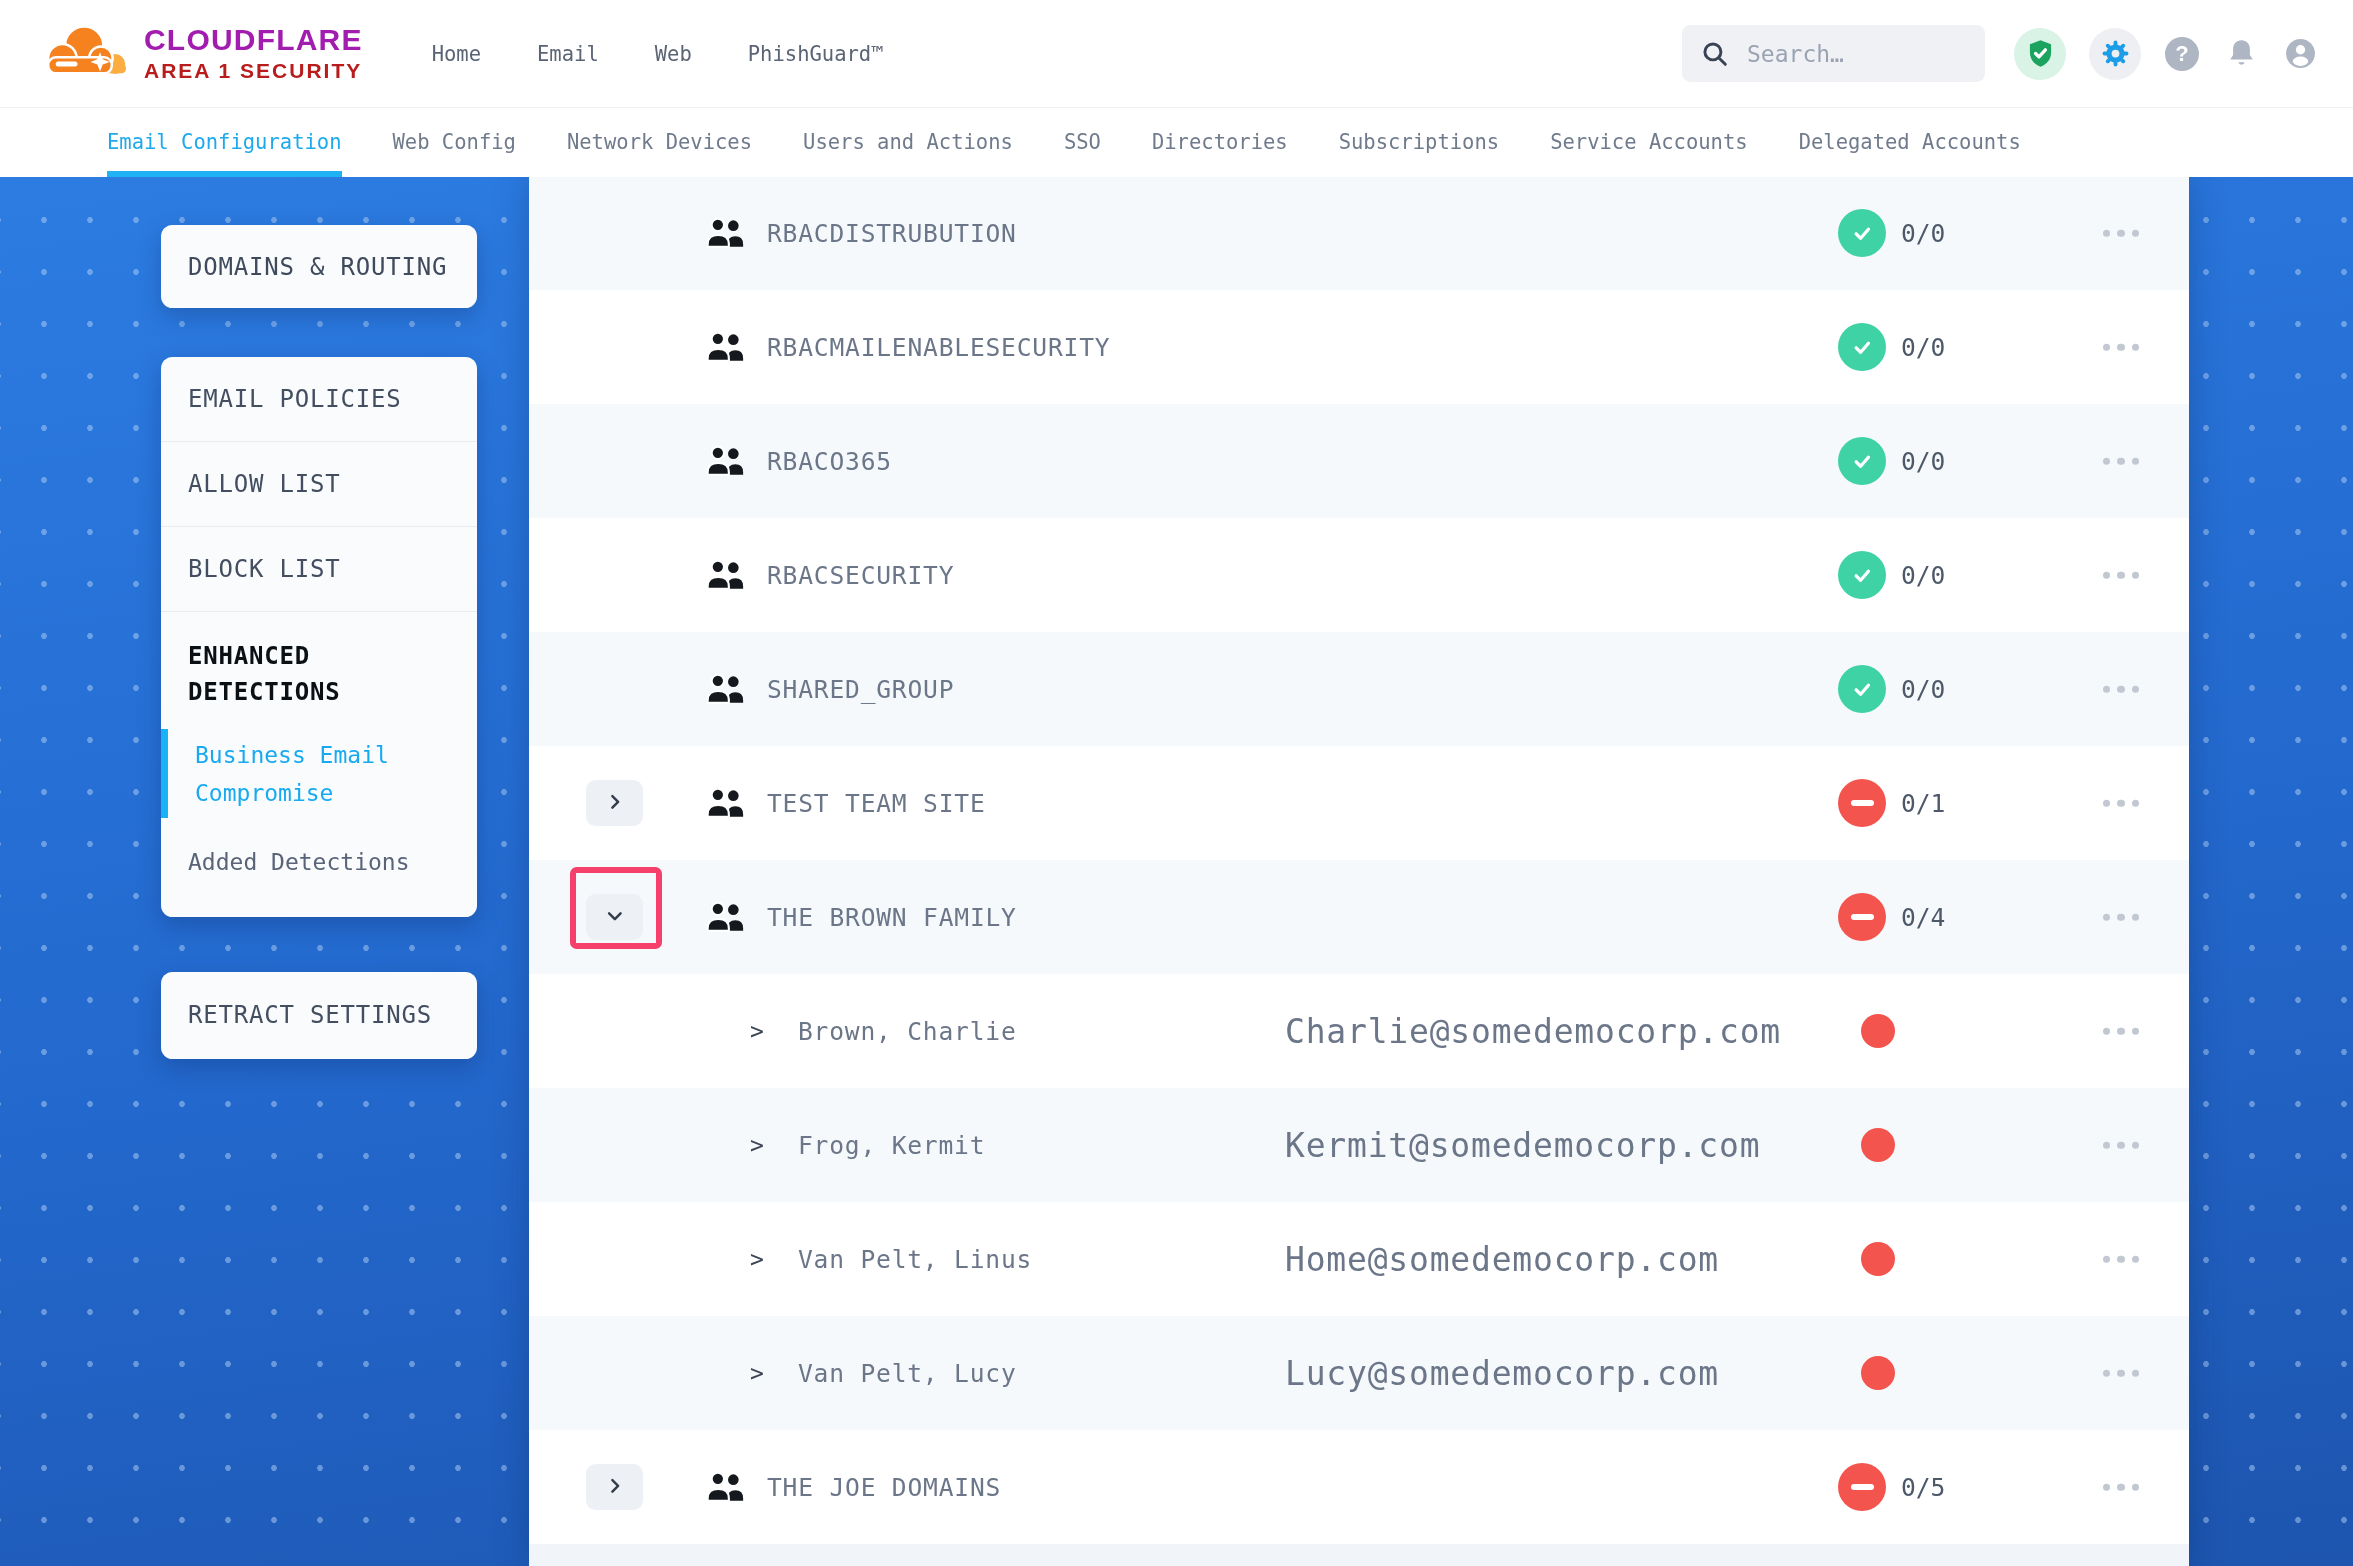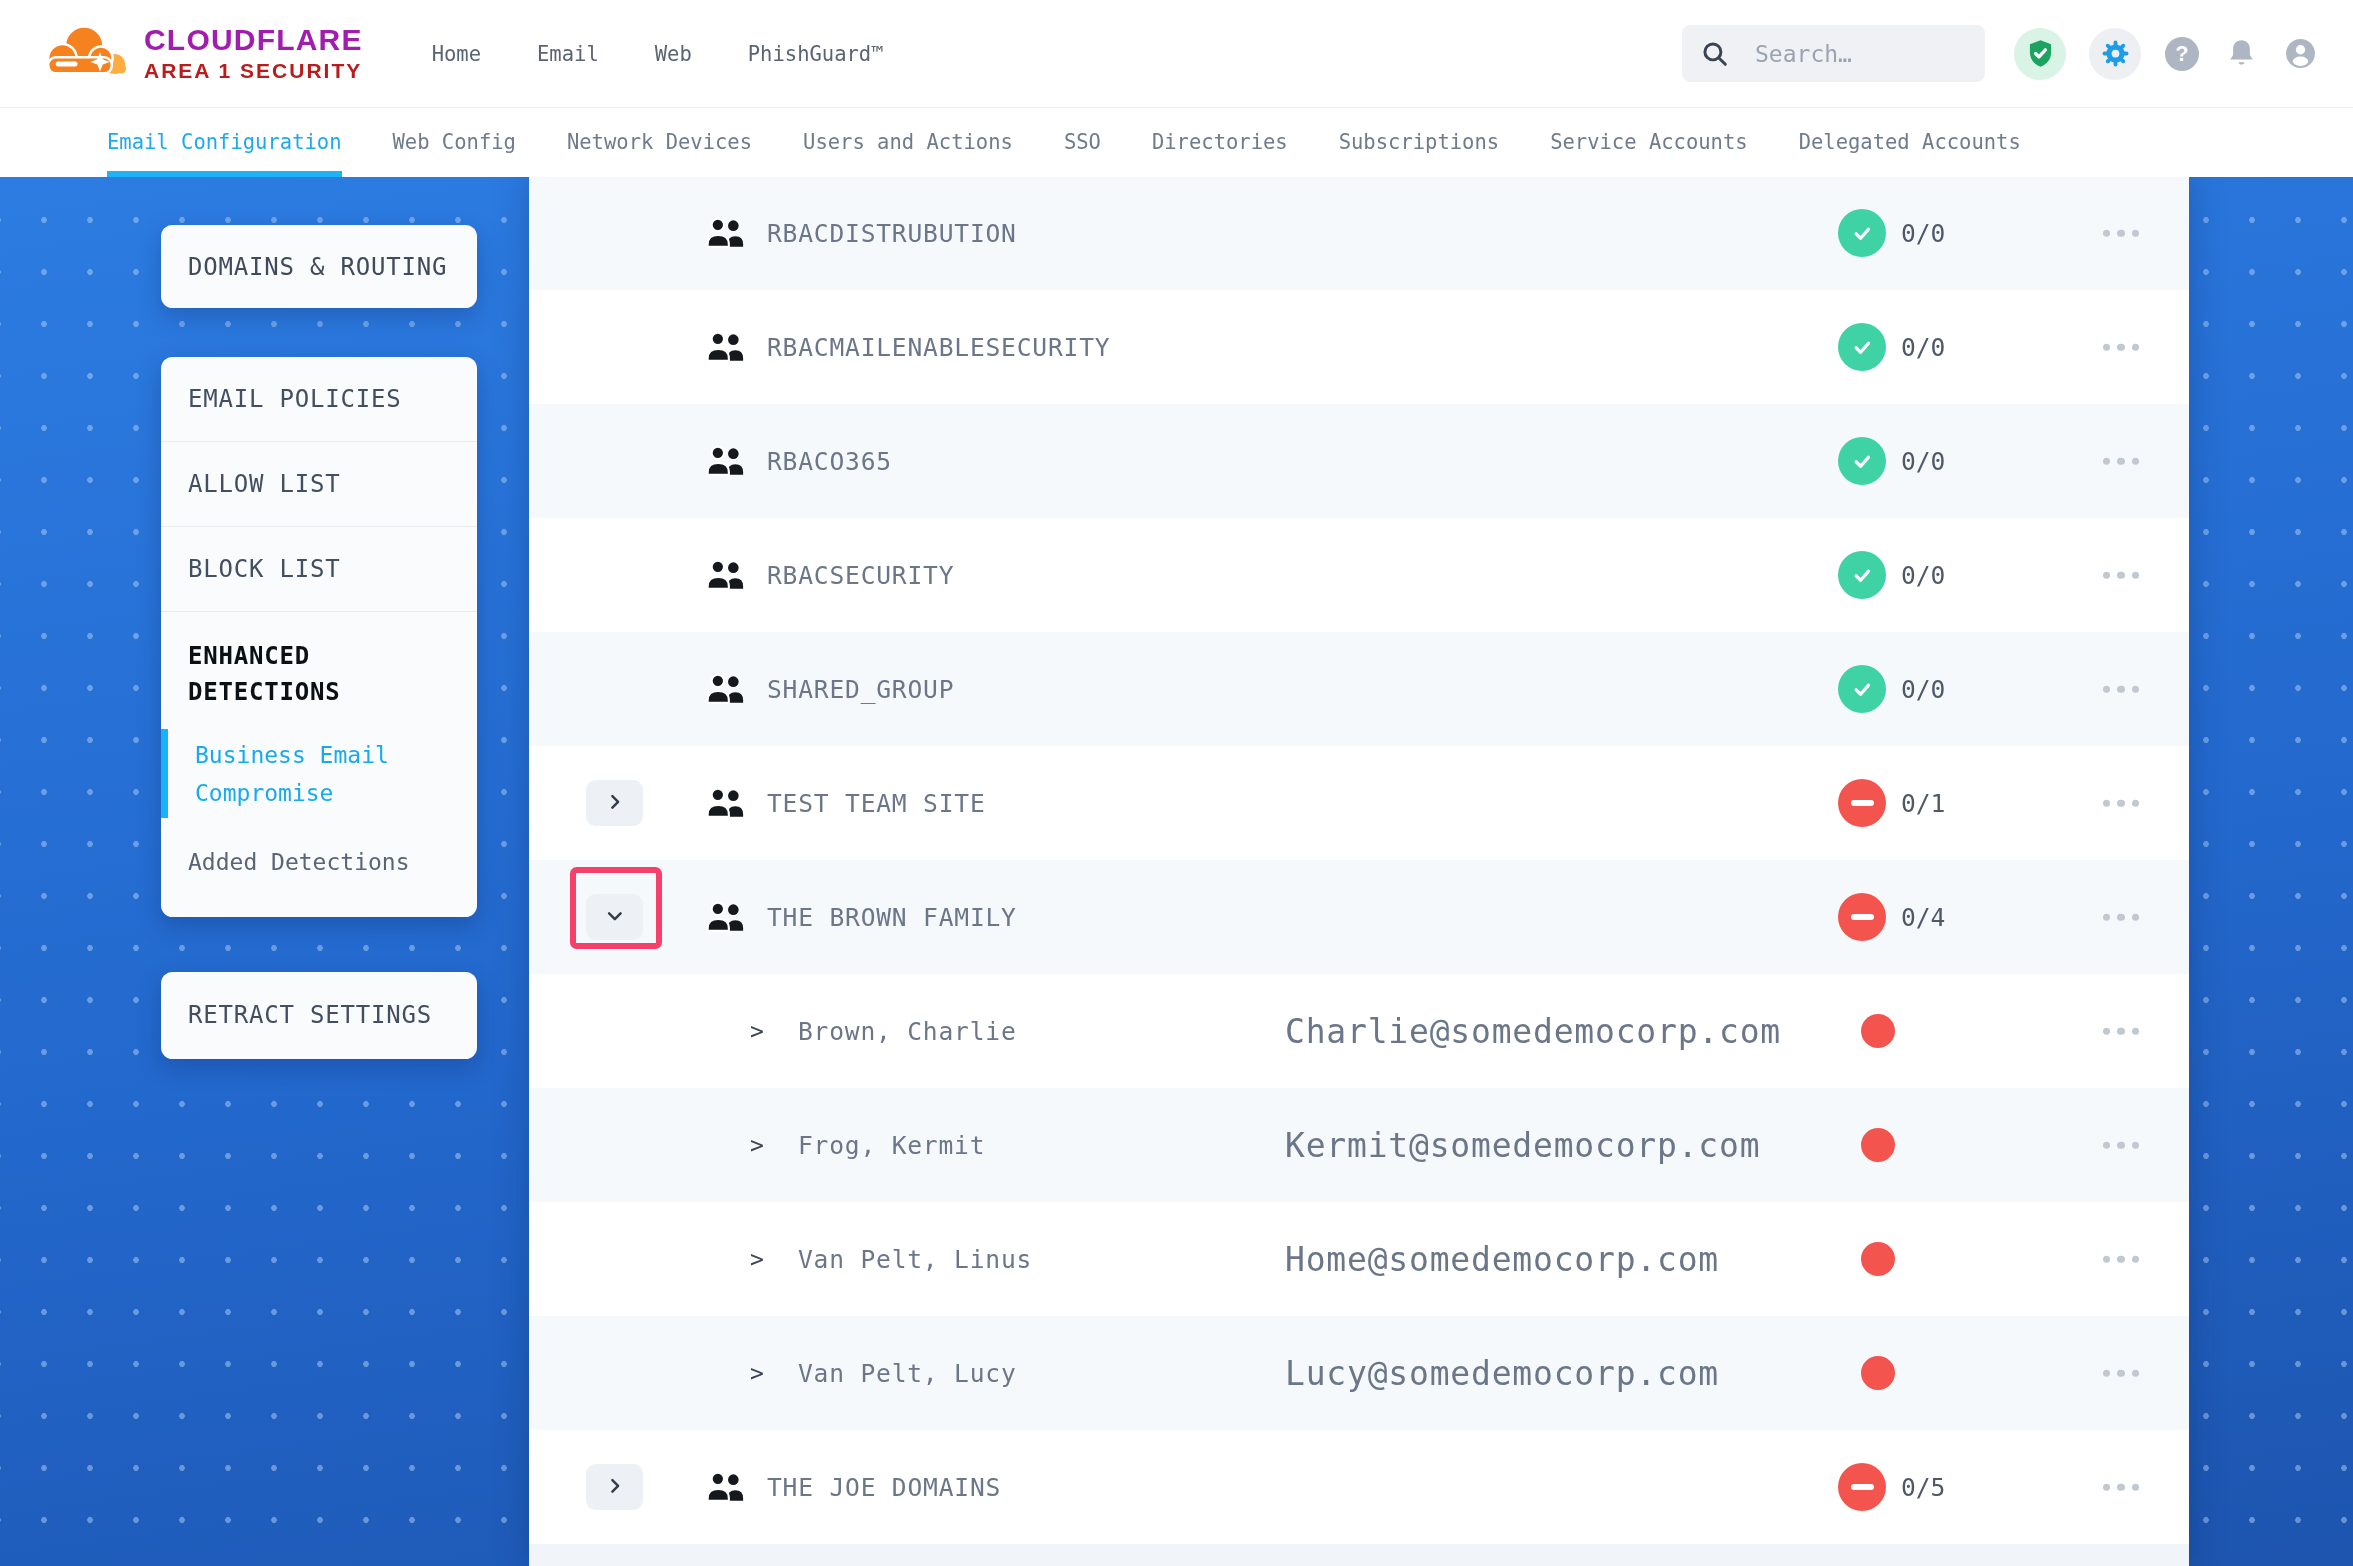--- a/index.html
+++ b/index.html
@@ -18,21 +18,21 @@
               letter-spacing:1.2px;color:#a21caf;}
   .brand-sub{font-family:"Liberation Sans",sans-serif;font-weight:bold;font-size:21px;
              letter-spacing:2px;color:#b91c1c;margin-top:3.3px;}
   .primary-nav{display:flex;gap:56px;margin-left:69px;}
   .nav-item{font-size:20.5px;color:#59market;color:#5a6474;cursor:pointer;white-space:nowrap;}
   .header-right{margin-left:auto;display:flex;align-items:center;margin-right:36px;}
   .search-box{width:303px;height:57px;background:#eff1f4;border-radius:8.2px;
               display:flex;align-items:center;padding:0 18px;box-sizing:border-box;}
   .search-box svg{width:29.5px;height:29.5px;flex:0 0 auto;}
   .search-box input{border:0;background:transparent;outline:none;font:inherit;font-size:23px;
-                    color:#49536a;margin-left:24px;width:100%;}
+                    color:#49536a;margin-left:16px;width:100%;}
   .search-box input::placeholder{color:#9aa3b2;}
   .icon-cluster{display:flex;align-items:center;gap:23px;margin-left:29.5px;}
   .icon-circle{width:52px;height:52px;border-radius:50%;display:flex;align-items:center;
                justify-content:center;cursor:pointer;}
   .icon-circle.green{background:#d9f3e6;}
   .icon-circle.gray{background:#edeff2;}
   .icon-circle svg{width:31px;height:31px;}
   .plain-icon{width:36px;height:36px;display:flex;align-items:center;justify-content:center;cursor:pointer;}
   .plain-icon svg{width:33px;height:33px;}
   .help-badge{width:34px;height:34px;border-radius:50%;background:#aeb6c3;color:#fff;

